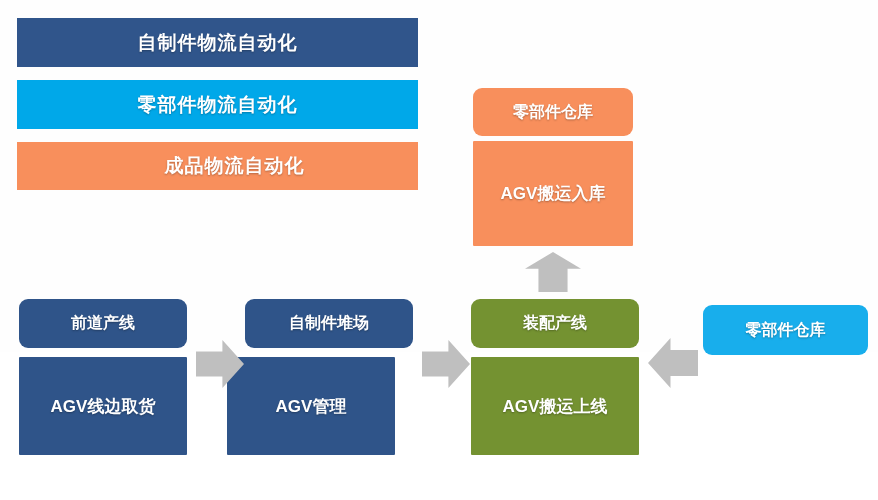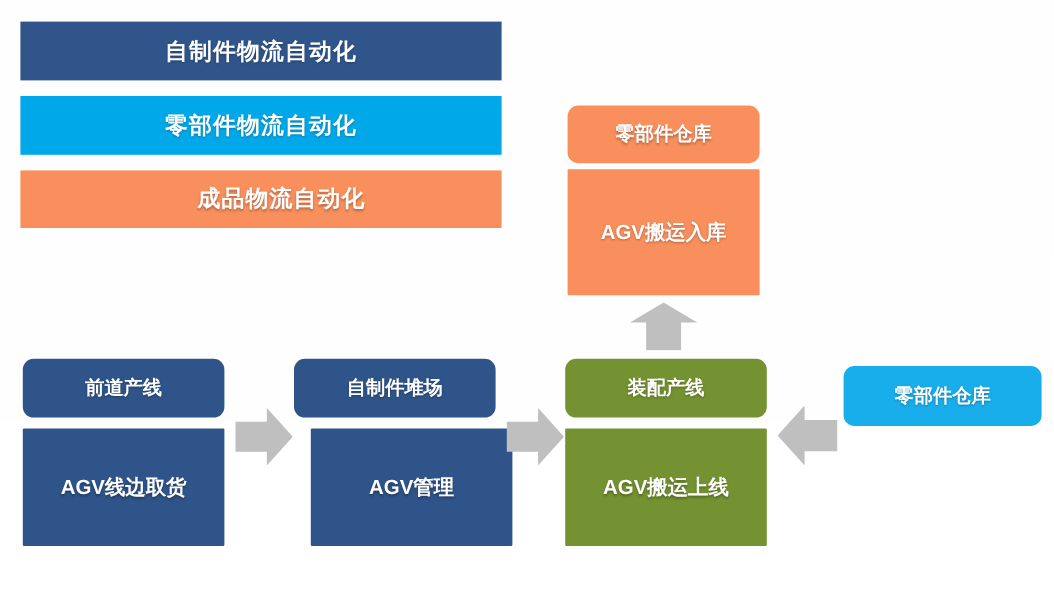--- a/index.html
+++ b/index.html
@@ -69,21 +69,21 @@
   .c-darkblue { background: #2f5489; text-align: right; }
   .c-green    { background: #749231; }
   .c-orange   { background: #f88f5c; }
   .c-lightblue{ background: #18aeec; }
 
   
   #box-line1-head { left: 19px;  top: 299px; width: 168px; height: 49px; }
   #box-line1-body { left: 19px;  top: 357px; width: 168px; height: 98px; }
   
   #box-line2-head { left: 245px; top: 299px; width: 168px; height: 49px; }
-  #box-line2-body { left: 259px; top: 357px; width: 168px; height: 98px; }
+  #box-line2-body { left: 227px; top: 357px; width: 168px; height: 98px; }
   
   #box-line3-head { left: 471px; top: 299px; width: 168px; height: 49px; }
   #box-line3-body { left: 471px; top: 357px; width: 168px; height: 98px; }
   
   #box-line4-head { left: 703px; top: 305px; width: 165px; height: 50px; }
   #box-line4-body { left: 703px; top: 350px; width: 165px; height: 105px; }
   
   #box-fg-head    { left: 473px; top: 88px;  width: 160px; height: 48px; }
   #box-fg-body    { left: 473px; top: 141px; width: 160px; height: 105px; }
 

